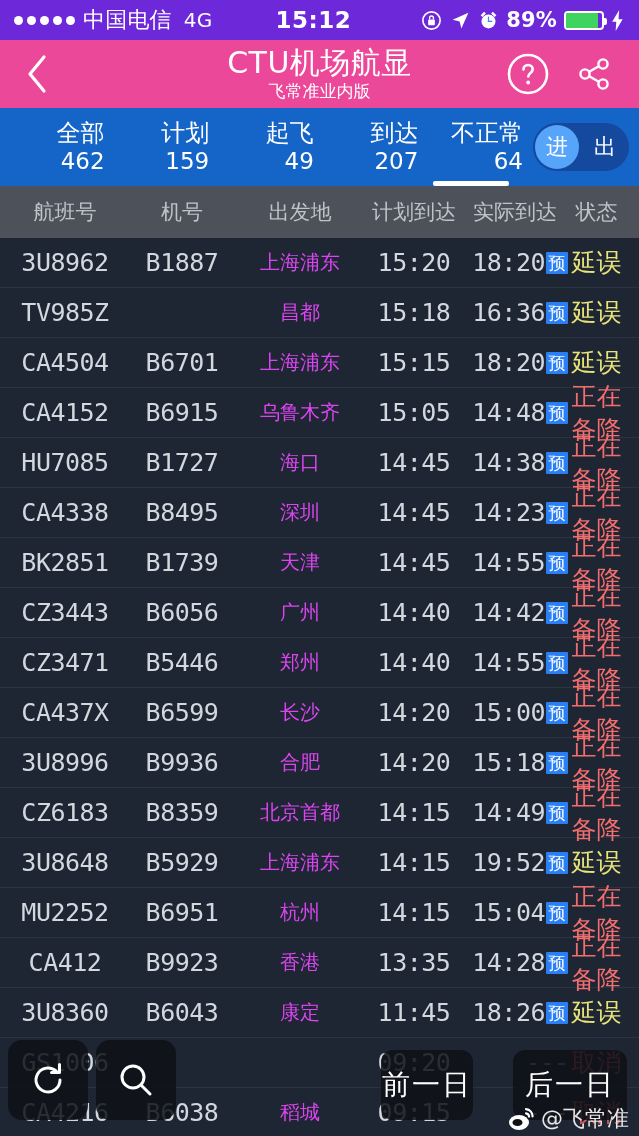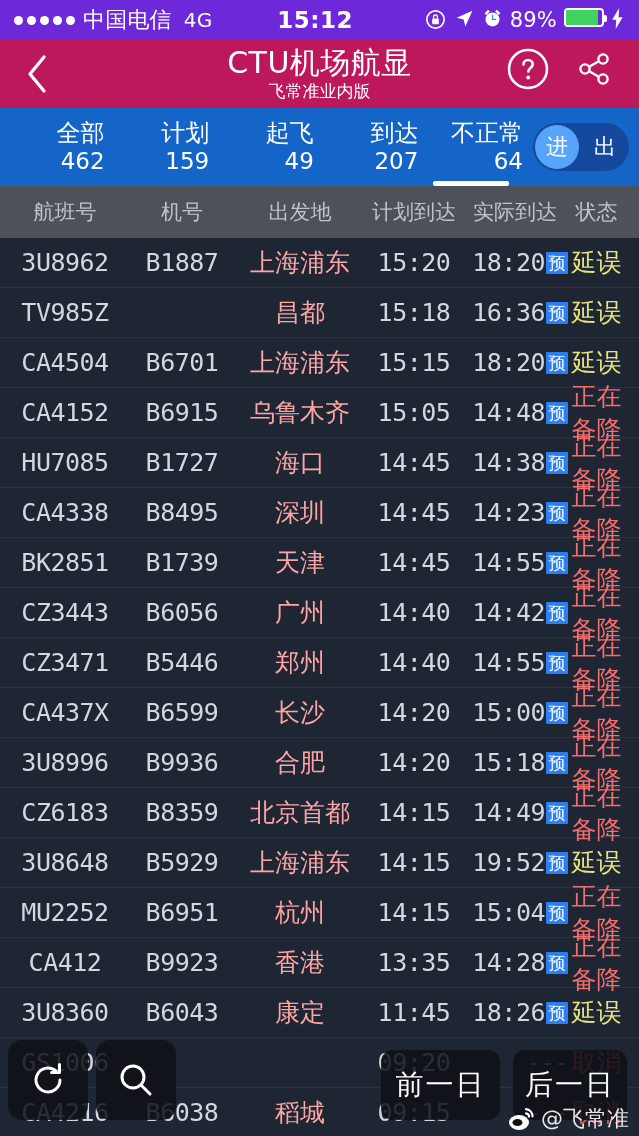--- a/index.html
+++ b/index.html
@@ -17,31 +17,31 @@
     height:40px; background:#6d28d9; color:#fff;
     display:flex; align-items:center; padding:0 14px;
     font-size:21px; letter-spacing:.2px;
   }
   .sb-left { display:flex; align-items:center; gap:8px; flex:0 0 auto; }
   .dots { display:flex; gap:4px; align-items:center; }
   .dots i { width:9px; height:9px; border-radius:50%; background:#fff; display:block; }
   .sb-carrier { font-size:22px; }
   .sb-net { font-size:20px; margin-left:4px; }
   .sb-center { flex:1; text-align:center; font-size:23px; font-weight:bold; letter-spacing:.5px; padding-right:6px;}
-  .sb-right { display:flex; align-items:flex-start; gap:7px; flex:0 0 auto; }
+  .sb-right { display:flex; align-items:center; gap:7px; flex:0 0 auto;font-weight:bold; }
   .sb-right svg { display:block; }
   .sb-batt-txt { font-size:21px; }
   .batt { width:40px; height:19px; border:2px solid #fff; border-radius:4px; position:relative; }
   .batt::after{ content:""; position:absolute; right:-5px; top:5px; width:3px; height:7px; background:#fff; border-radius:0 2px 2px 0;}
   .batt i { display:block; height:100%; background:#3fd45f; border-radius:1px; }
 
   
   .navbar {
-    height:68px; background:#be185d; position:relative;
-    display:flex; align-items:flex-start; color:#fff;
+    height:68px; background:#ec4899; position:relative;
+    display:flex; align-items:center; color:#fff;
   }
   .nav-back { width:74px; height:68px; display:flex; align-items:center; justify-content:center; }
   .nav-title-wrap { position:absolute; left:0; right:0; top:0; height:68px;
     display:flex; flex-direction:column; align-items:center; justify-content:center; pointer-events:none;}
   .nav-title { font-size:30px; line-height:34px; letter-spacing:.5px; }
   .nav-sub { font-size:17px; line-height:21px; margin-top:1px; }
   .nav-right { margin-left:auto; display:flex; align-items:center; gap:8px; padding-right:16px; z-index:2;}
   .nav-btn { width:58px; height:58px; display:flex; align-items:center; justify-content:center; }
 
   
@@ -63,21 +63,21 @@
 
   
   .colhead { height:52px; background:#4d5159; display:flex; align-items:center; color:#bfc3c9; }
   .colhead div { font-size:21px; text-align:center; }
 
   
   .rows { background:#1e2533; }
   .row { height:50px; display:flex; align-items:center; border-bottom:1px solid #2b3342; }
   .c { text-align:center; font-size:25px; color:#d8dde4; white-space:nowrap; }
   .led { font-family:"DejaVu Sans Mono","Liberation Mono",monospace; letter-spacing:-0.5px; font-size:25px; color:#d3d8df; }
-  .cn { font-size:25px; color:#fca5a5; }
+  .cn { font-size:20px; color:#d946ef; }
   .col-flight { flex:0 0 130px; }
   .col-reg    { flex:0 0 104px; }
   .col-from   { flex:0 0 132px; }
   .col-plan   { flex:0 0 96px; }
   .col-actual { flex:0 0 108px; display:flex; align-items:center; justify-content:flex-end; padding-right:2px; gap:1px;}
   .col-status { flex:1 1 auto; text-align:center; padding-right:16px;}
   .badge-yu { background:#2b7ff5; color:#fff; font-size:17px; line-height:22px; width:22px; height:22px;
               display:inline-flex; align-items:center; justify-content:center; border-radius:1px; }
   .st-delay  { color:#e8e47a; font-size:25px; }
   .st-divert { color:#f26d6d; font-size:25px; }
@@ -85,21 +85,21 @@
   .dash { color:#aab0b8; letter-spacing:-1px; }
 
   
   .fab { position:absolute; background:rgba(14,16,22,.86); border-radius:14px;
          display:flex; align-items:center; justify-content:center; }
   .fab-refresh { left:8px;  bottom:16px; width:80px; height:80px; }
   .fab-search  { left:96px; bottom:16px; width:80px; height:80px; }
   .daybtn { position:absolute; bottom:16px; height:70px; background:rgba(14,16,22,.86);
             border-radius:12px; display:flex; align-items:center; justify-content:center;
             color:#fff; font-size:28px; letter-spacing:2px; }
-  .day-prev { left:381px; width:119px; }
+  .day-prev { left:381px; width:92px; }
   .day-next { right:12px;  width:114px; }
 
   
   .watermark { position:absolute; right:10px; bottom:2px; display:flex; align-items:center; gap:6px;
                color:#e6e6e6; font-size:22px; }
   .wb-logo { width:28px; height:28px; }
 </style>
 </head>
 <body>
 

